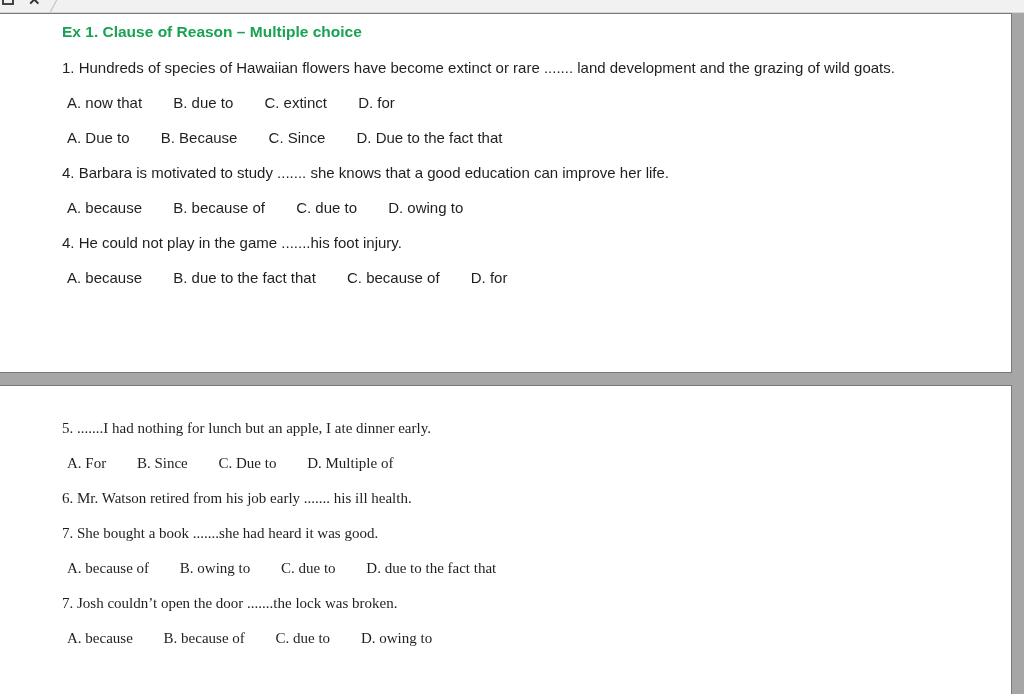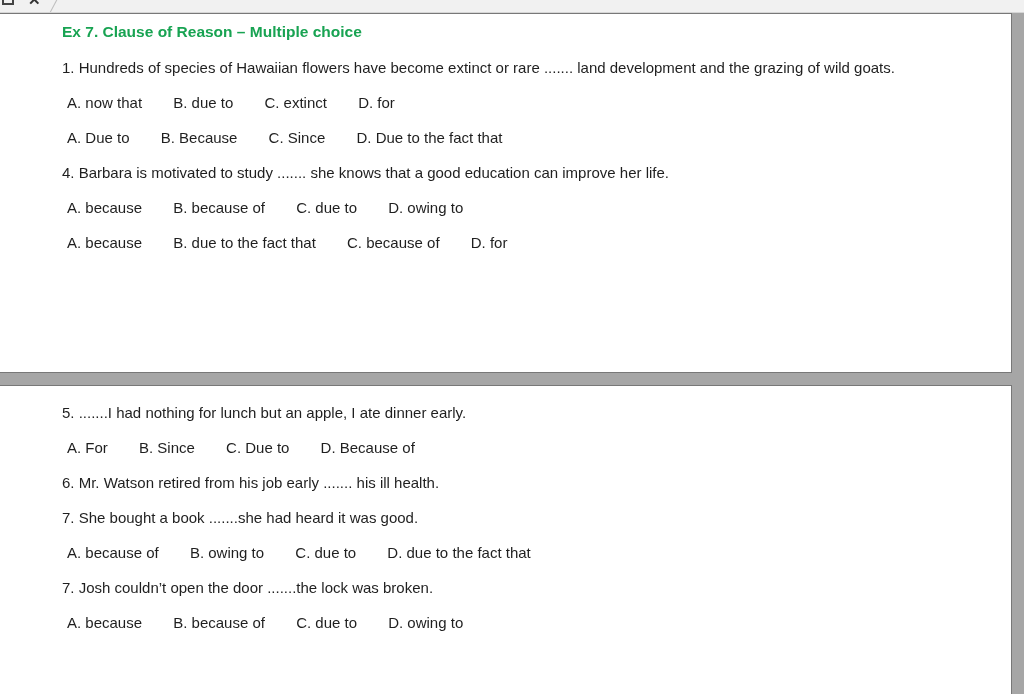--- a/index.html
+++ b/index.html
@@ -46,21 +46,21 @@
   .page-1 { top: 13px; height: 360px; }
   .page-2 { top: 385px; height: 309px; border-bottom: none; }
   .content {
     padding-left: 62px;
     width: 980px;
     color: #1f1f1f;
     font-size: 15px;
     line-height: 22px;
   }
   .page-1 .content { padding-top: 7px; }
-  .page-2 .content { padding-top: 16px; }
+  .page-2 .content { padding-top: 31px; font-family: Liberation Serif, serif; }
   .ex-title {
     color: #18a352;
     font-weight: bold;
     font-size: 15.5px;
     margin-bottom: 14px;
   }
   .qline { margin-bottom: 13px; max-width: 912px; }
   .aline { margin-bottom: 13px; padding-left: 5px; }
   .opt { margin-right: 27px; white-space: nowrap; }
   .opt:last-child { margin-right: 0; text-align: center; }
@@ -69,21 +69,21 @@
 <body>
 
 <div class="tabbar">
   <span class="partial-icon"></span>
   <span class="close-x">✕</span>
   <span class="tab-edge"></span>
 </div>
 
 <div class="page page-1">
   <div class="content">
-    <div class="ex-title">Ex 7. Clause of Reason – Multiple choice</div>
+    <div class="ex-title">Ex 1. Clause of Reason – Multiple choice</div>
 
     <div class="qline">1. Hundreds of species of Hawaiian flowers have become extinct or rare ....... land development and the grazing of wild goats.</div>
     <div class="aline">
       <span class="opt">A. now that</span>
       <span class="opt">B. due to</span>
       <span class="opt">C. extinct</span>
       <span class="opt">D. for</span>
     </div>
 
     <div class="aline">
@@ -94,38 +94,39 @@
     </div>
 
     <div class="qline">4. Barbara is motivated to study ....... she knows that a good education can improve her life.</div>
     <div class="aline">
       <span class="opt">A. because</span>
       <span class="opt">B. because of</span>
       <span class="opt">C. due to</span>
       <span class="opt">D. owing to</span>
     </div>
 
+    <div class="qline">4. He could not play in the game .......his foot injury.</div>
     <div class="aline">
       <span class="opt">A. because</span>
       <span class="opt">B. due to the fact that</span>
       <span class="opt">C. because of</span>
       <span class="opt">D. for</span>
     </div>
   </div>
 </div>
 
 <div class="page page-2">
   <div class="content">
 
     <div class="qline">5. .......I had nothing for lunch but an apple, I ate dinner early.</div>
     <div class="aline">
       <span class="opt">A. For</span>
       <span class="opt">B. Since</span>
       <span class="opt">C. Due to</span>
-      <span class="opt">D. Because of</span>
+      <span class="opt">D. Multiple of</span>
     </div>
 
     <div class="qline">6. Mr. Watson retired from his job early ....... his ill health.</div>
 
     <div class="qline">7. She bought a book .......she had heard it was good.</div>
     <div class="aline">
       <span class="opt">A. because of</span>
       <span class="opt">B. owing to</span>
       <span class="opt">C. due to</span>
       <span class="opt">D. due to the fact that</span>

